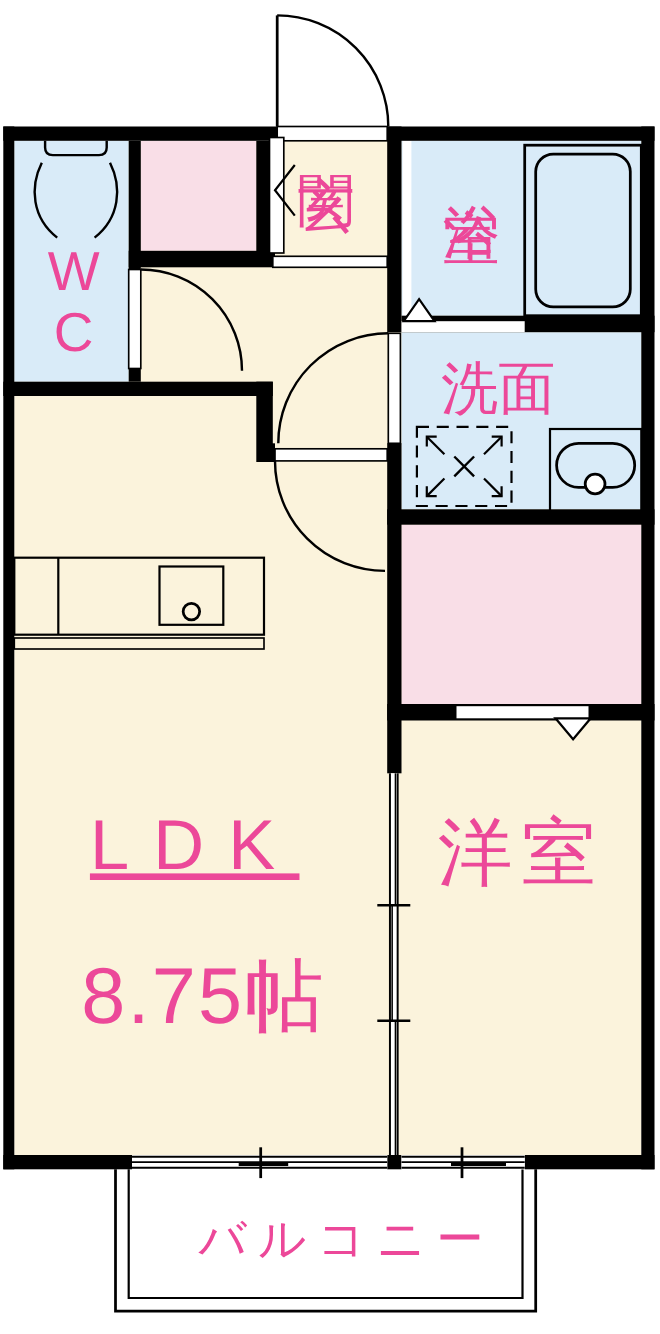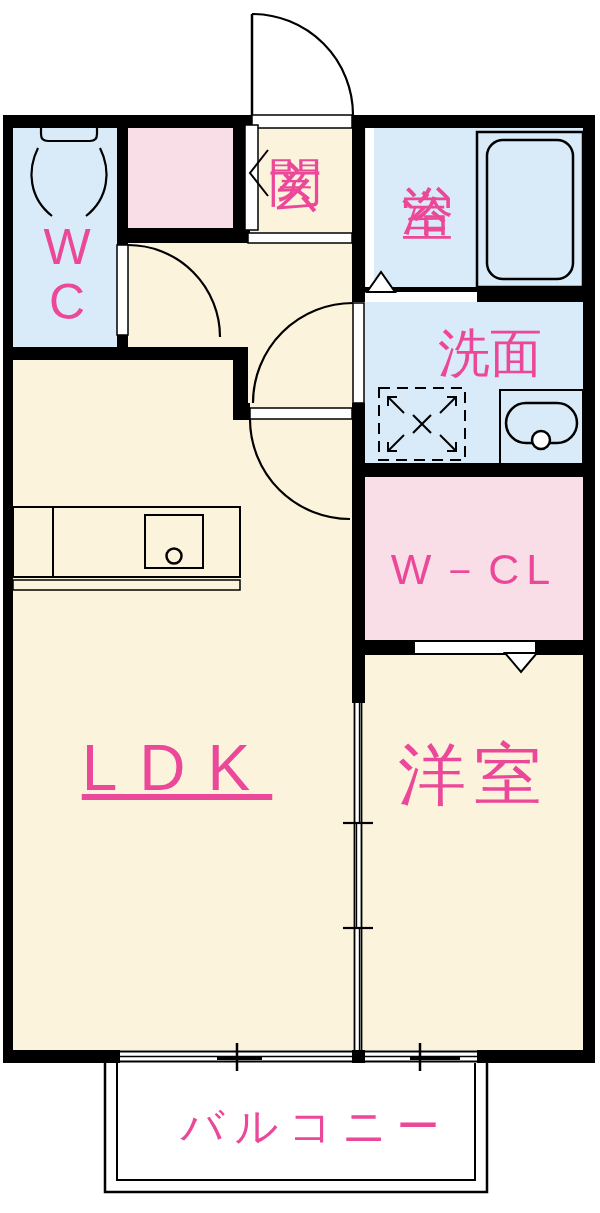--- a/index.html
+++ b/index.html
@@ -13,21 +13,21 @@
   .f-white{fill:#fff;}
   .ln{stroke:#000;fill:none;}
   .lnw{stroke:#000;fill:#fff;}
   .lbl{position:absolute;color:#ec4899;white-space:pre;}
   .lbl-c{text-align:center;}
   .vert{writing-mode:vertical-rl;text-orientation:upright;}
   .wc-txt{left:36px;top:220px;width:62px;font-size:50px;line-height:55px;
           text-align:center;word-break:break-all;white-space:normal;}
   .genkan-txt{left:268px;top:116px;font-size:52px;line-height:56px;letter-spacing:2px;}
   .bath-txt{left:399px;top:144px;font-size:52px;line-height:58px;letter-spacing:2px;}
-  .wash-txt{left:381px;top:319px;width:218px;font-size:52px;}
+  .wash-txt{left:344px;top:319px;width:218px;font-size:52px;}
   .wcl-txt{left:365px;top:541px;width:218px;font-size:43px;letter-spacing:7px;}
   .ldk-txt{left:12px;top:731px;width:330px;font-size:64px;letter-spacing:22px;text-decoration:underline;}
   .ldk-size-txt{left:20px;top:858px;width:330px;font-size:72px;letter-spacing:2px;}
   .yo-txt{left:365px;top:730px;width:218px;font-size:68px;letter-spacing:8px;}
   .yo-size-txt{left:355px;top:880px;width:238px;font-size:72px;letter-spacing:1px;}
   .balcony-txt{left:117px;top:1098px;width:396px;font-size:43px;letter-spacing:10px;}
 </style>
 </head>
 <body>
 
@@ -161,17 +161,17 @@
         <circle class="ln" stroke-width="2.5" cx="174" cy="556" r="7.5"></circle>
         <rect class="f-wet ln" stroke-width="1.5" x="13" y="580" width="227" height="10" style="stroke:#000"></rect>
       </g>
     </g>
   </svg>
 
   <div class="lbl wc-txt">WC</div>
   <div class="lbl vert genkan-txt">玄関</div>
   <div class="lbl vert bath-txt">浴室</div>
   <div class="lbl lbl-c wash-txt">洗面</div>
-  <div class="lbl lbl-c wcl-txt">W－CL</div>
   <div class="lbl lbl-c ldk-txt">LDK</div>
+  <div class="lbl lbl-c ldk-size-txt">8.75帖</div>
   <div class="lbl lbl-c yo-txt">洋室</div>
   <div class="lbl lbl-c balcony-txt">バルコニー</div>
 </div>
 
 </body></html>

